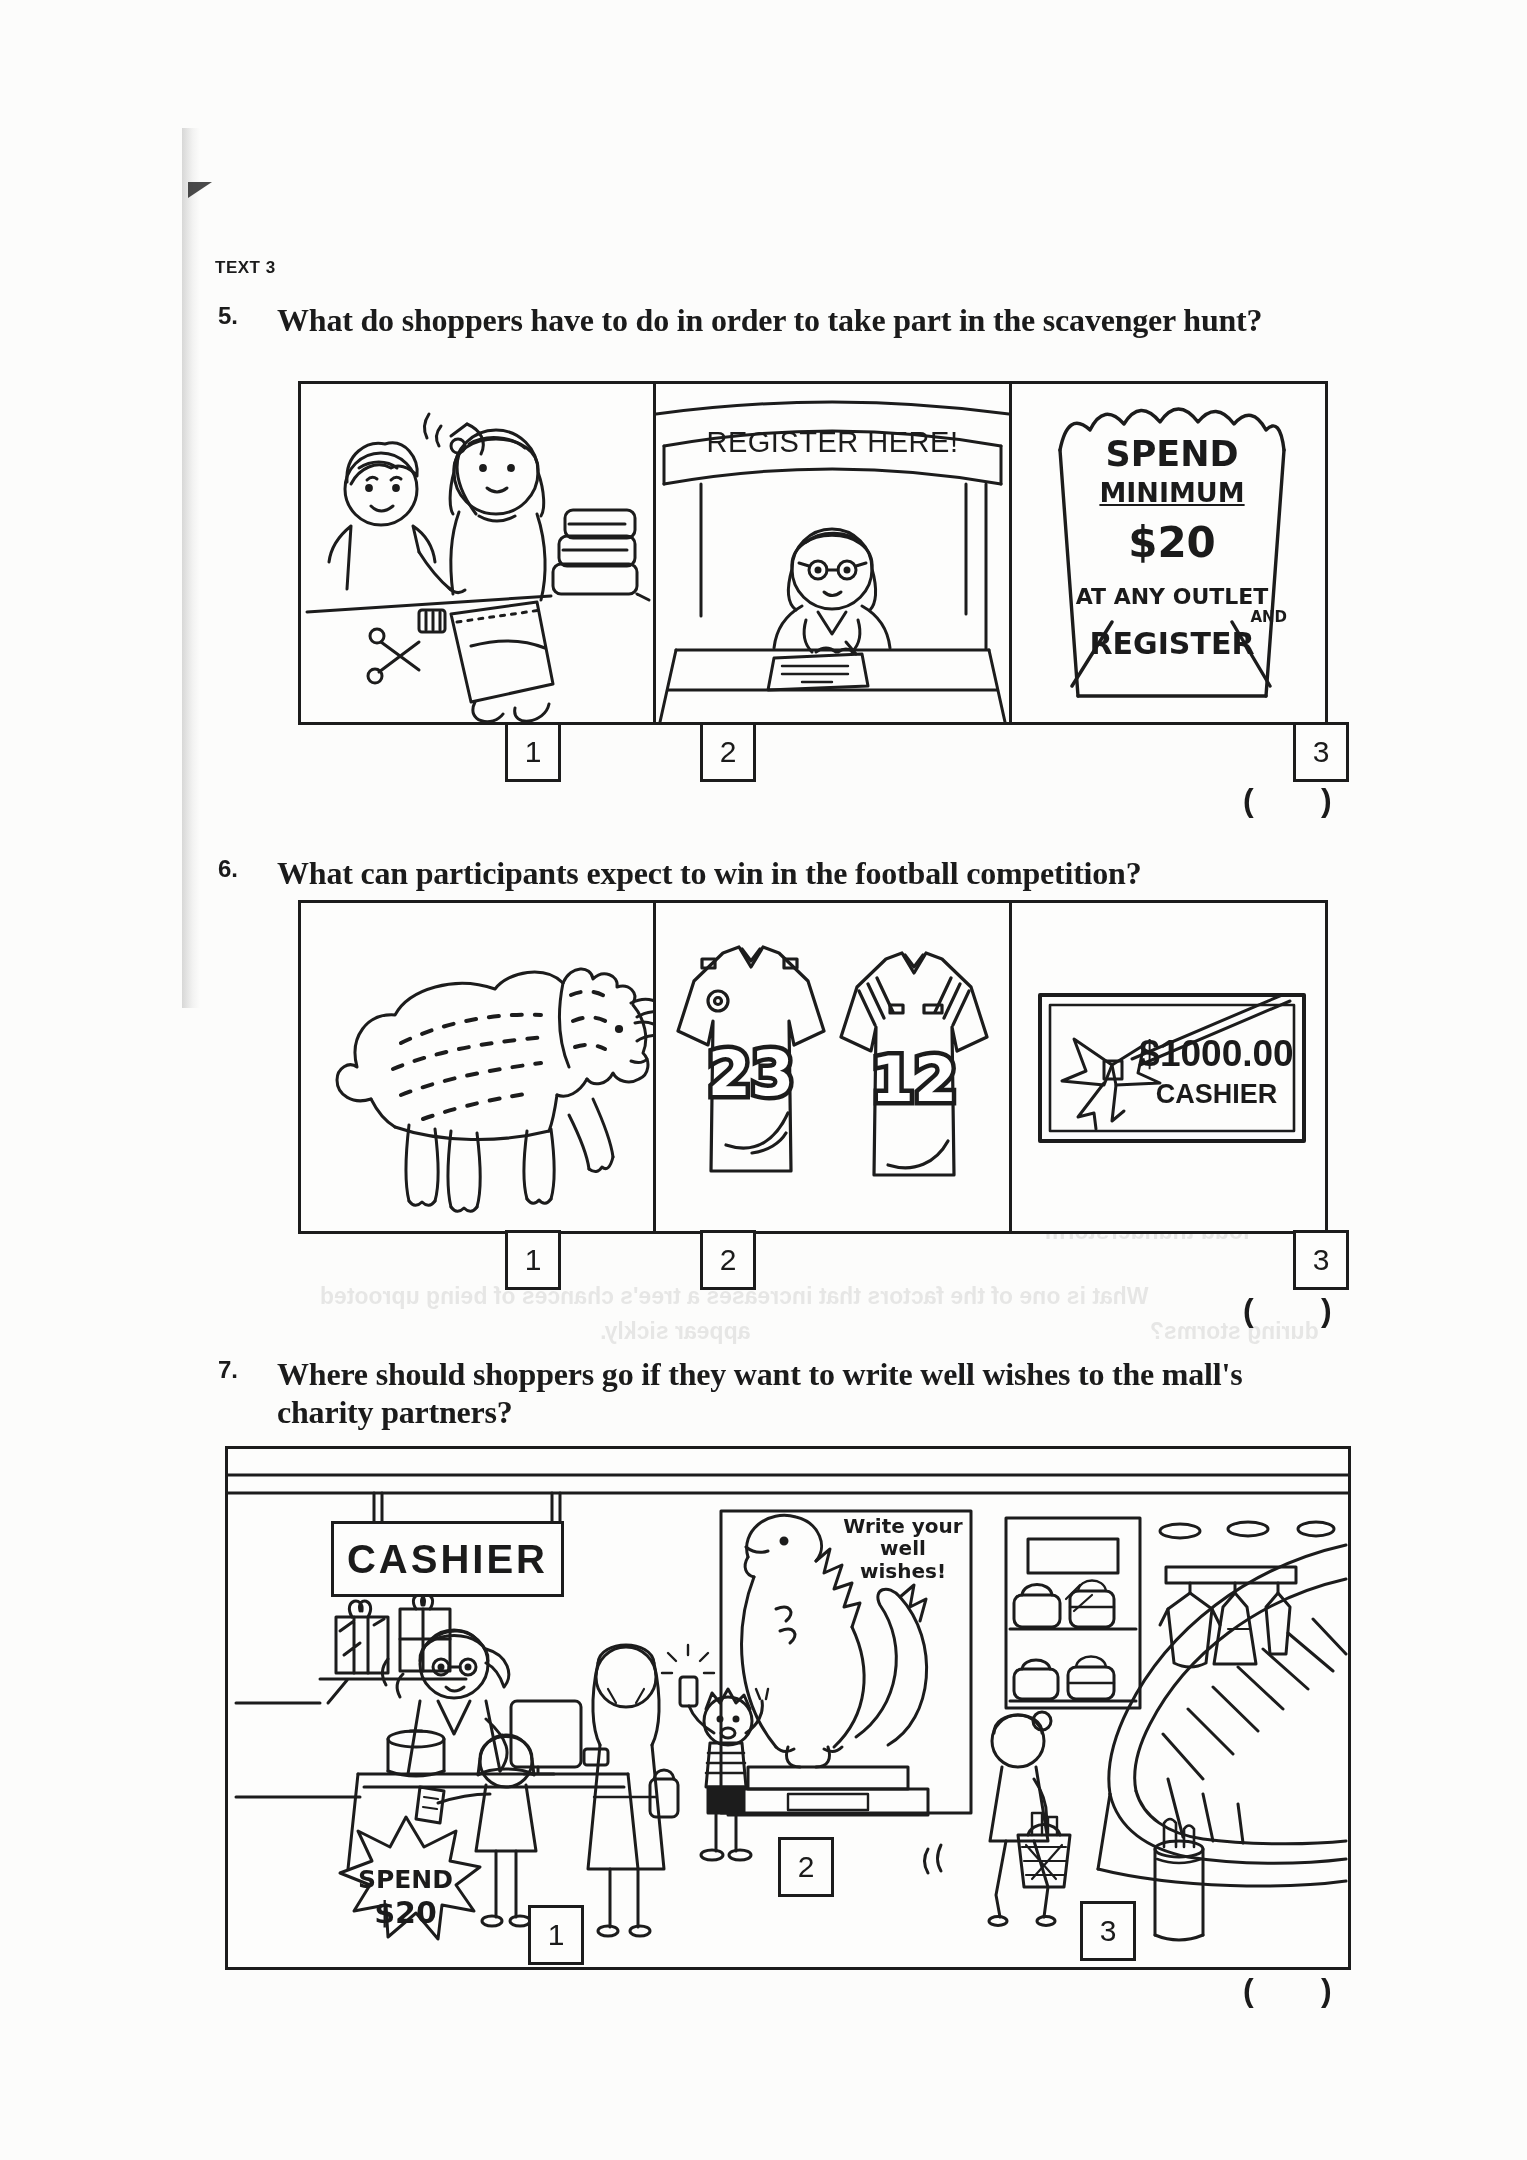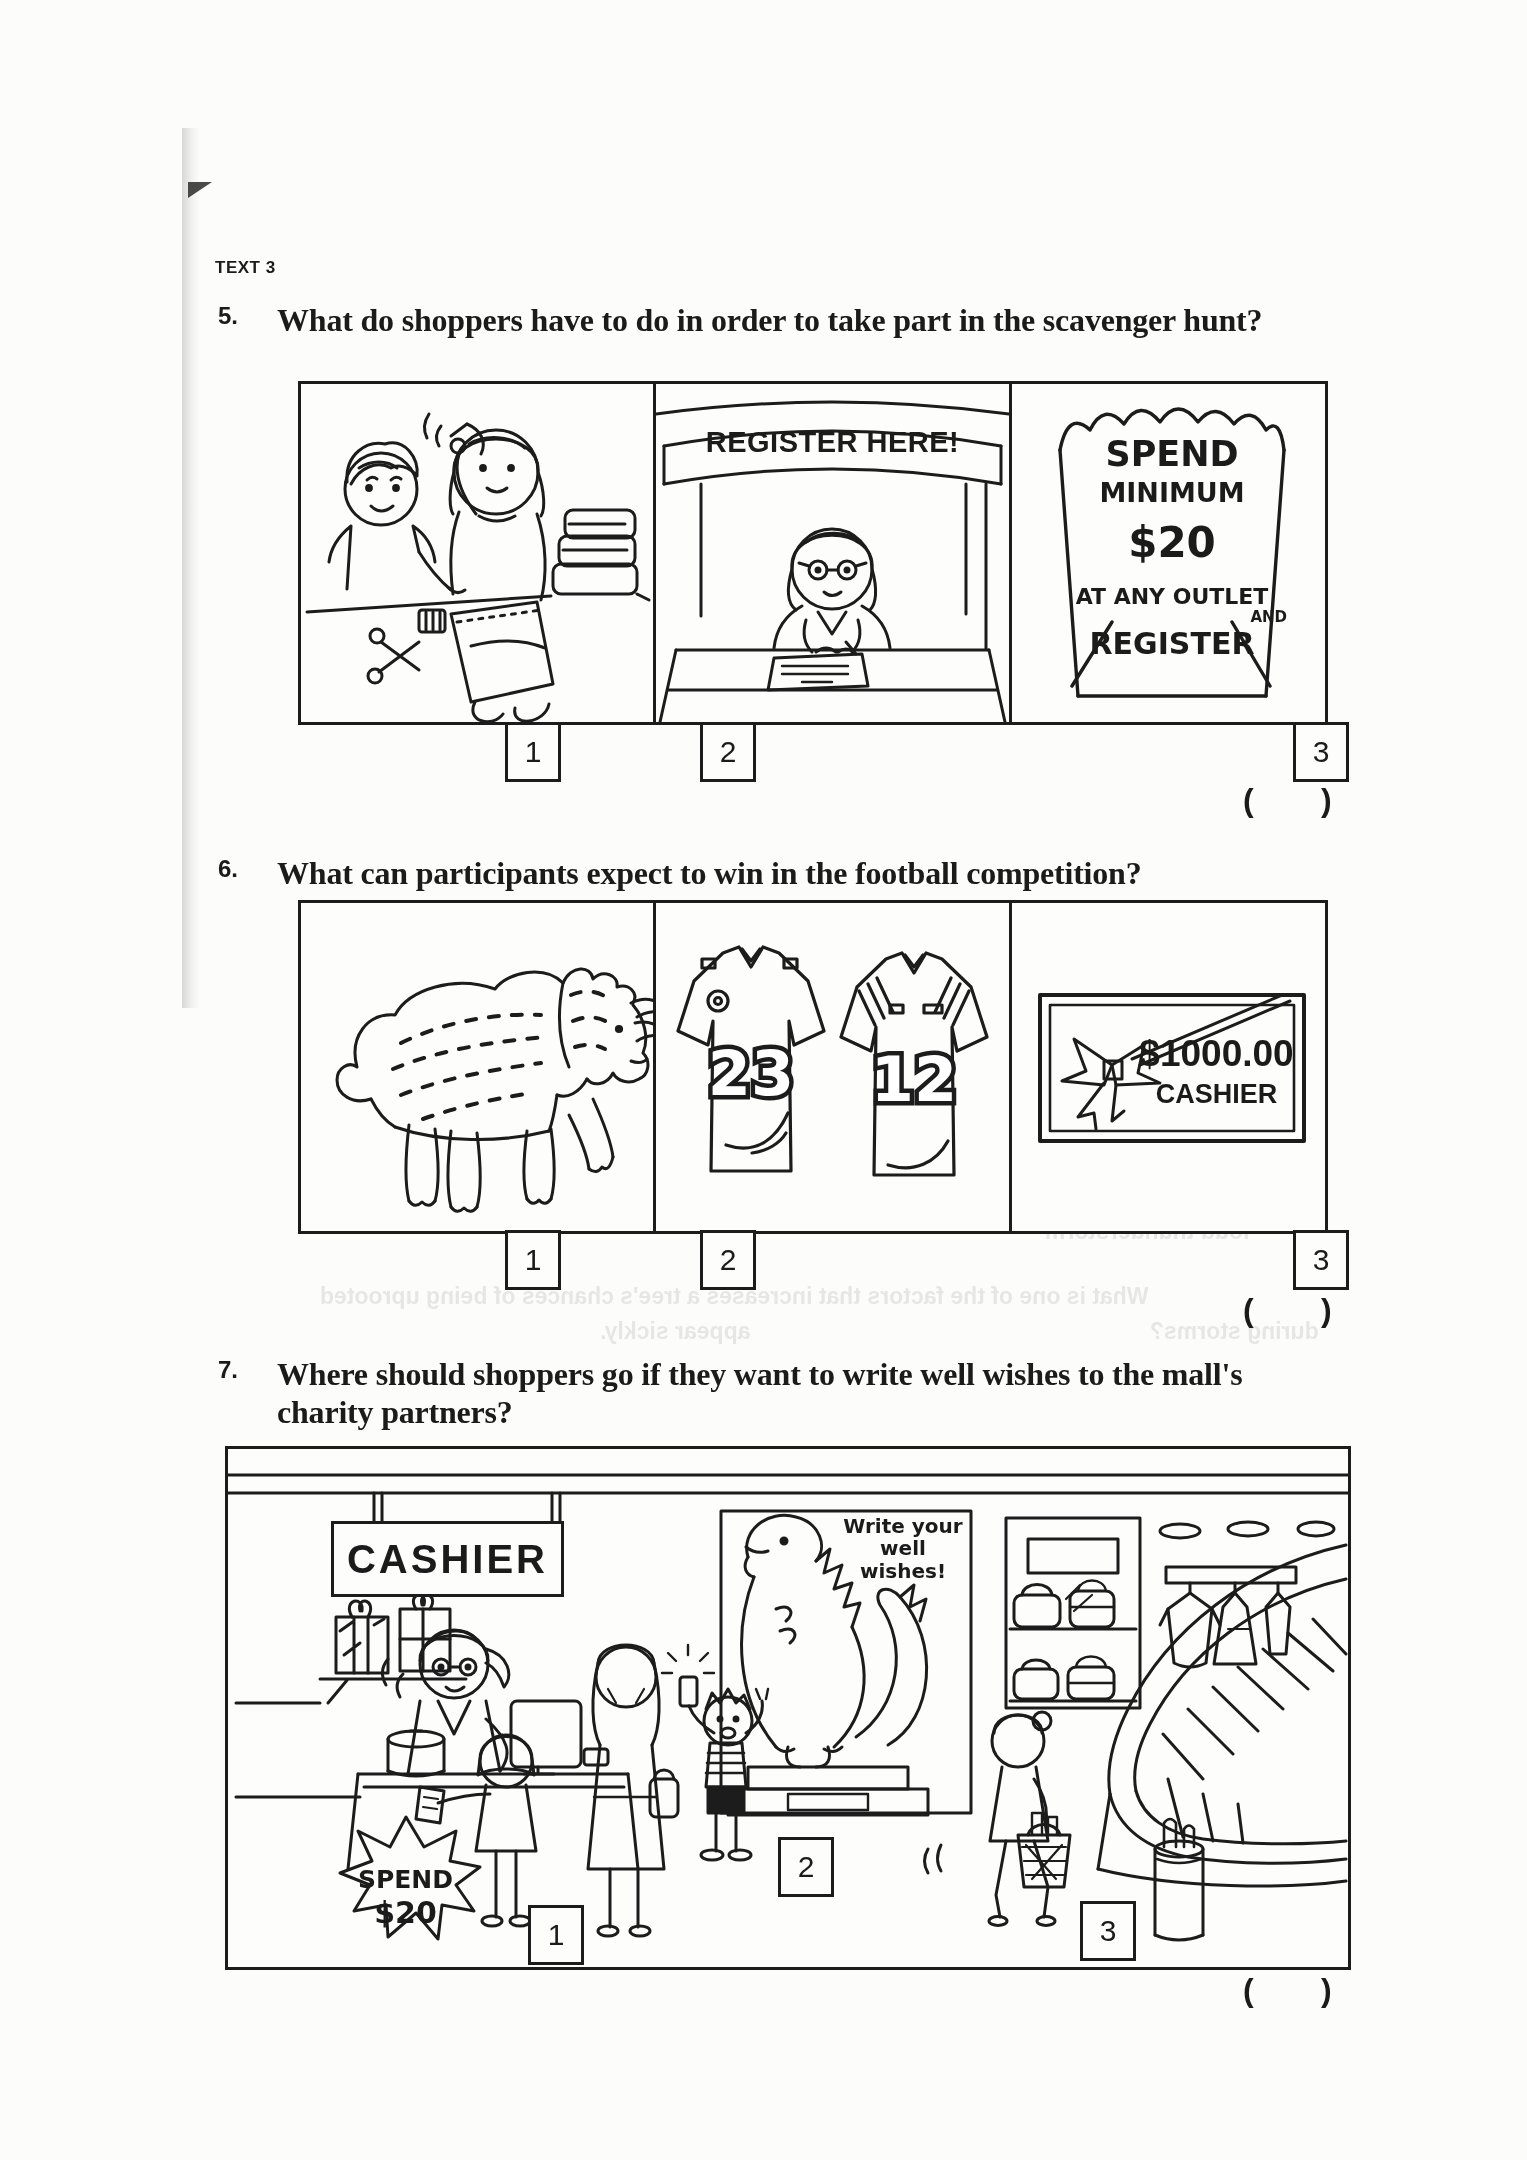--- a/index.html
+++ b/index.html
@@ -15,25 +15,25 @@
   .q-num{position:absolute;font-size:24px;font-weight:700;}
   .q-text{position:absolute;font-size:32px;font-weight:700;letter-spacing:-.2px;white-space:nowrap;font-family:Liberation Serif, serif;}
   .strip{position:absolute;display:flex;border:3px solid #1c1c1c;background:#fdfdfc;box-sizing:content-box;}
   .panel{position:relative;height:100%;}
   .panel.divider{border-right:3px solid #1c1c1c;}
   .panel svg{display:block;}
   .tag{position:absolute;width:50px;height:54px;border:3px solid #1c1c1c;background:#fdfdfc;
     display:flex;align-items:center;justify-content:center;font-size:30px;font-weight:400;}
   .answer{position:absolute;font-size:32px;font-weight:700;white-space:pre;letter-spacing:2px;}
   .banner-label{position:absolute;left:14px;top:42px;width:325px;text-align:center;
-    font-size:29px;font-weight:700;letter-spacing:.5px;}
+    font-size:29px;font-weight:400;letter-spacing:.5px;}
   .poster-text{position:absolute;left:45px;top:52px;width:230px;text-align:center;
     font-family:"DejaVu Sans",sans-serif;font-weight:700;line-height:1.05;}
   .poster-text .l1{font-size:35px;}
-  .poster-text .l2{font-size:27px;margin-top:6px;}
+  .poster-text .l2{font-size:27px;margin-top:6px;text-decoration:underline;}
   .poster-text .l3{font-size:42px;margin-top:14px;}
   .poster-text .l4{font-size:22px;margin-top:20px;}
   .poster-text .l5{font-size:15px;margin-top:2px;text-align:right;}
   .poster-text .l6{font-size:30px;margin-top:2px;}
   .voucher-text{position:absolute;left:122px;top:130px;width:165px;text-align:center;font-weight:700;}
   .voucher-text .amt{font-size:37px;}
   .voucher-text .lbl{font-size:27px;margin-top:4px;}
   .scene{position:absolute;border:3px solid #1c1c1c;background:#fdfdfc;}
   .cashier-sign{position:absolute;left:103px;top:72px;width:227px;height:70px;border:3px solid #1c1c1c;
     background:#fdfdfc;display:flex;align-items:center;justify-content:center;

